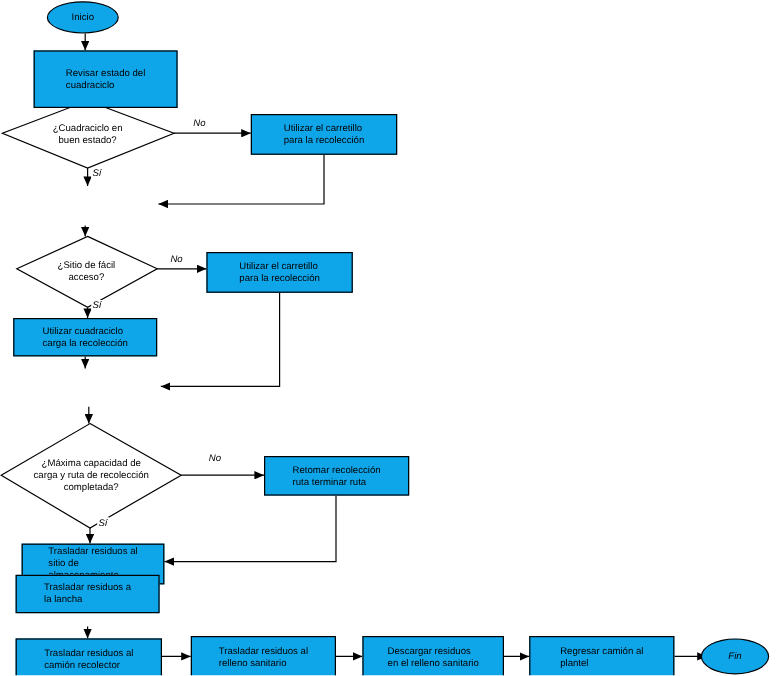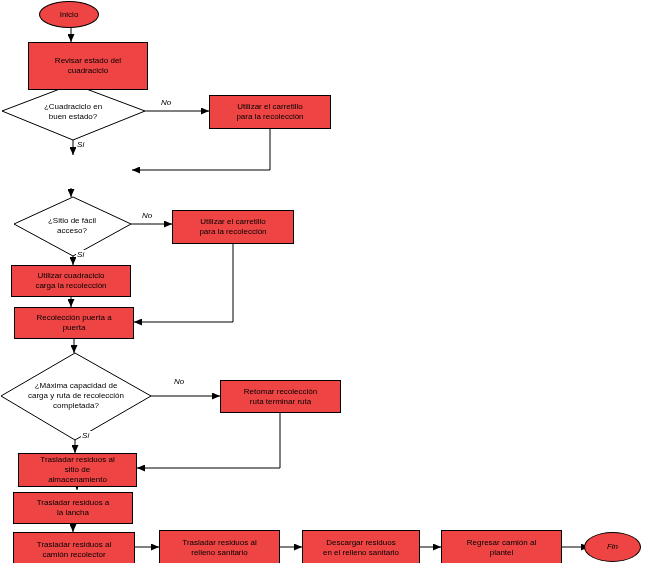--- a/index.html
+++ b/index.html
@@ -2,23 +2,23 @@
 <html><head>
 <meta charset="utf-8">
 <style>
   html,body{margin:0;padding:0;background:#fff;}
   .canvas{
     position:relative;width:651px;height:563px;background:#ffffff;
     overflow:hidden;font-family:"Liberation Sans",sans-serif;color:#000;
   }
   .wires{position:absolute;left:0;top:0;}
   .node{
-    position:absolute;box-sizing:border-box;background:#ef4444;
+    position:absolute;box-sizing:border-box;background:#0ea5e9;
     border:1px solid #000;display:flex;align-items:center;justify-content:center;
-    text-align:center;font-size:8px;line-height:10px;white-space:pre-line;
+    text-align:left;font-size:8px;line-height:10px;white-space:pre-line;
     color:#000;
   }
   .ellipse{border-radius:50%;}
   .diamond-label{
     position:absolute;text-align:center;font-size:8px;line-height:10px;
     white-space:pre-line;color:#000;pointer-events:none;
   }
   .edge-label{
     position:absolute;font-size:8px;line-height:9px;color:#000;background:#fff;
     padding:0 1px;
@@ -71,28 +71,26 @@
   </div>
 
   <div class="node" style="left:28px;top:42px;width:120px;height:48px;">Revisar estado del
 cuadraciclo</div>
   <div class="node" style="left:209px;top:95px;width:122px;height:34px;">Utilizar el carretillo
 para la recolección</div>
   <div class="node" style="left:172px;top:210px;width:122px;height:34px;">Utilizar el carretillo
 para la recolección</div>
   <div class="node" style="left:11px;top:265px;width:120px;height:32px;">Utilizar cuadraciclo
 carga la recolección</div>
-  <div class="node" style="left:14px;top:307px;width:120px;height:32px;">Recolección puerta a
-puerta</div>
   <div class="node" style="left:220px;top:380px;width:121px;height:33px;">Retomar recolección
 ruta terminar ruta</div>
   <div class="node" style="left:18px;top:453px;width:119px;height:34px;">Trasladar residuos al
 sitio de
 almacenamiento</div>
-  <div class="node" style="left:13px;top:492px;width:120px;height:32px;">Trasladar residuos a
+  <div class="node" style="left:13px;top:479px;width:120px;height:32px;">Trasladar residuos a
 la lancha</div>
   <div class="node" style="left:13px;top:532px;width:122px;height:36px;">Trasladar residuos al
 camión recolector</div>
   <div class="node" style="left:159px;top:530px;width:121px;height:36px;">Trasladar residuos al
 relleno sanitario</div>
   <div class="node" style="left:302px;top:530px;width:118px;height:36px;">Descargar residuos
 en el relleno sanitario</div>
   <div class="node" style="left:441px;top:530px;width:121px;height:36px;">Regresar camión al
 plantel</div>
 

